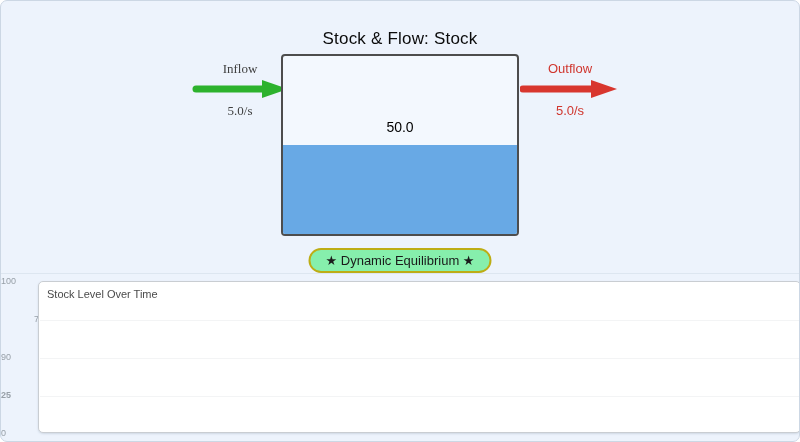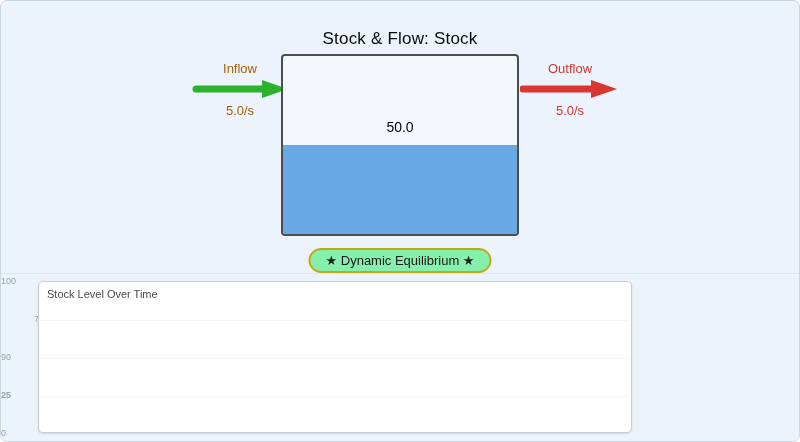--- a/index.html
+++ b/index.html
@@ -45,21 +45,21 @@
   }
 
   
   .flow {
     position: absolute; top: 60px;
     width: 104px;
     display: flex; flex-direction: column; align-items: center;
     font-size: 13px;
     line-height: 15px;
   }
-  .flow-inflow  { left: 187px; color: #a16207; }
+  .flow-inflow  { left: 187px; color: #404040; font-family: Liberation Serif, serif; }
   .flow-outflow { left: 517px; color: #d0362e; }
   .flow svg { display: block; margin: 3px 0 4px 0; }
 
   
   .separator {
     position: absolute; left: 0; top: 272px; width: 100%; height: 1px;
     background: #dde6f0;
   }
   .equilibrium-badge {
     position: absolute; top: 247px; left: 50%;
@@ -69,21 +69,21 @@
     border-radius: 14px;
     padding: 3px 15px;
     font-size: 13px; color: #1a1a1a;
     white-space: nowrap;
     z-index: 2;
   }
 
   
   .chart-box {
     position: absolute; left: 37px; top: 280px;
-    width: 594px; height: 152px;
+    width: 763px; height: 152px;
     background: #ffffff;
     border: 1px solid #c9cdd2;
     border-radius: 5px;
     box-shadow: 0 1px 2px rgba(120,140,160,0.25);
   }
   .gridline {
     position: absolute; left: 1px; right: 1px; height: 1px;
     background: #f3f4f5;
   }
   .gridline.g75 { top: 38px; }

